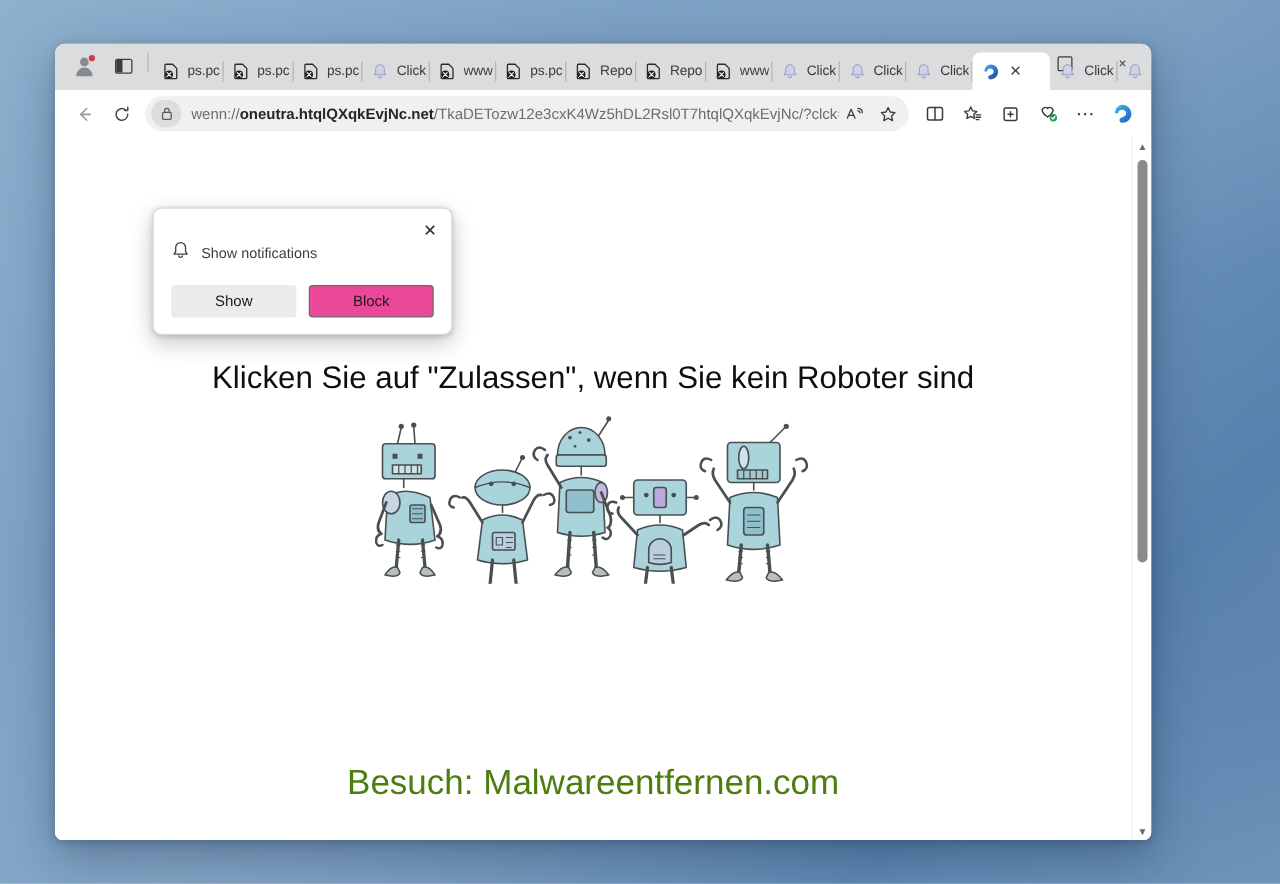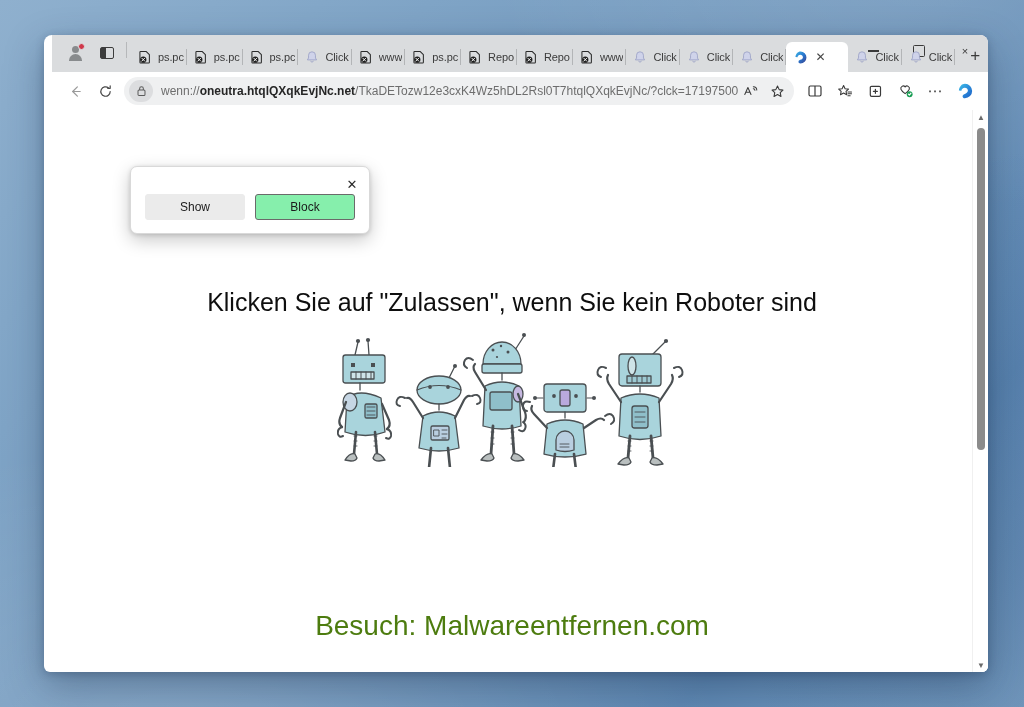--- a/index.html
+++ b/index.html
@@ -18,26 +18,26 @@
     background:
       radial-gradient(ellipse 900px 500px at 18% 105%, rgba(255,255,255,0.16), rgba(255,255,255,0) 60%),
       radial-gradient(ellipse 700px 400px at 90% -5%, rgba(255,255,255,0.12), rgba(255,255,255,0) 62%),
       radial-gradient(ellipse 500px 700px at 102% 80%, rgba(40,80,130,0.22), rgba(40,80,130,0) 60%);
   }
 
   
   .browser-window {
     position: absolute;
     left: 44px; top: 35px;
-    width: 944px; height: 637px;
+    width: 877px; height: 637px;
     border-radius: 8px 8px 6px 6px;
     background: #ffffff;
     box-shadow: 0 14px 38px rgba(20,40,70,0.35), 0 2px 8px rgba(20,40,70,0.25);
     overflow: hidden;
-    display: flex; flex-direction: column; padding-left: 8px;
+    display: flex; flex-direction: column;
   }
 
   
   .tabstrip {
     height: 37px;
     background: #dadcde;
     display: flex;
     align-items: flex-end;
     padding-left: 4px;
     position: relative;
@@ -250,21 +250,21 @@
   .perm-buttons {
     display: flex; gap: 10px; margin-top: 15px;
   }
   .perm-btn {
     flex: 1; height: 26px;
     display: flex; align-items: center; justify-content: center;
     font-size: 12px; color: #1b1b1b;
     border-radius: 3px;
   }
   .perm-btn.allow { background: #ebebeb; border: 1px solid #ebebeb; }
-  .perm-btn.block { background: #86efac; border: 1px solid #6a6a6a; }
+  .perm-btn.block { background: #ec4899; border: 1px solid #6a6a6a; }
 </style>
 </head>
 <body>
 
 <div class="wallpaper-swoosh"></div>
 
 <div class="browser-window">
 
   <div class="tabstrip">
     <div class="tabstrip-left">
@@ -656,20 +656,29 @@
             </g>
 
           </g>
         </svg>
       </div>
 
       <div class="page-footer">Besuch: Malwareentfernen.com</div>
 
       <div class="perm-dialog">
         <div class="perm-close">✕</div>
+        <div class="perm-row">
+          <span>
+            <svg width="15" height="16" viewBox="0 0 16 17" fill="none" stroke="#3c3c3c" stroke-width="1.1">
+              <path d="M8 2.2 a4.2 4.2 0 0 0 -4.2 4.2 v3.3 L2.4 12 h11.2 L12.2 9.7 V6.4 A4.2 4.2 0 0 0 8 2.2 Z" stroke-linejoin="round"></path>
+              <path d="M6.4 13.6 a1.7 1.7 0 0 0 3.2 0" stroke-linecap="round"></path>
+            </svg>
+          </span>
+          <span class="perm-row-label">Show notifications</span>
+        </div>
         <div class="perm-buttons">
           <div class="perm-btn allow">Show</div>
           <div class="perm-btn block">Block</div>
         </div>
       </div>
     </div>
 
     <div class="scrollbar">
       <div class="sb-arrow up">▲</div>
       <div class="sb-thumb"></div>

